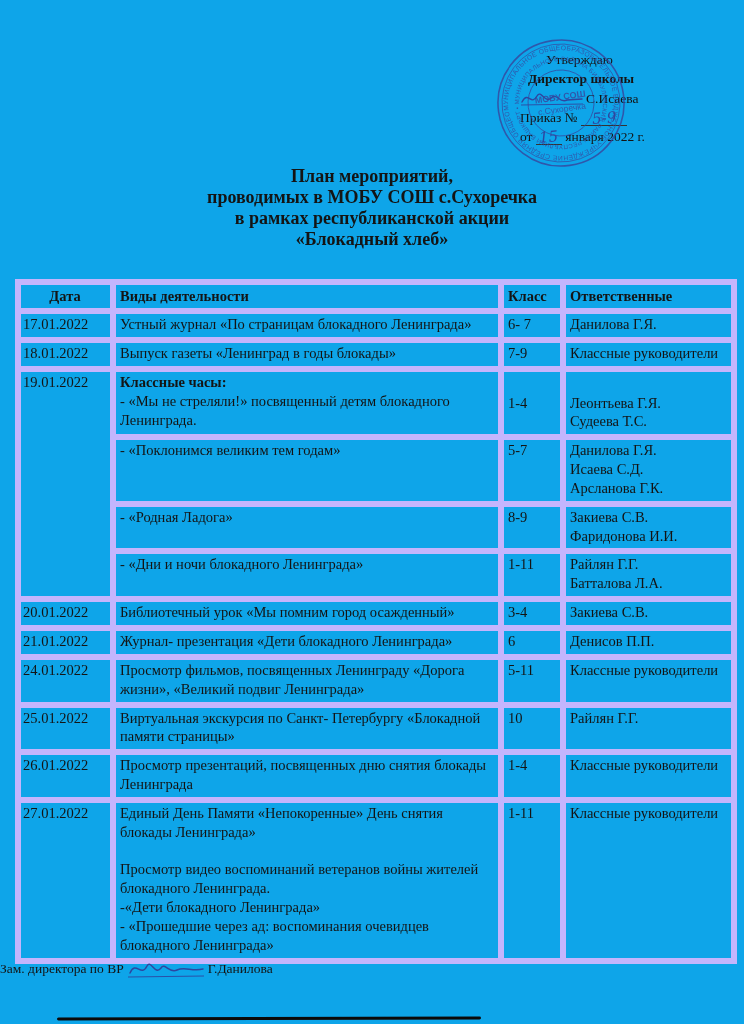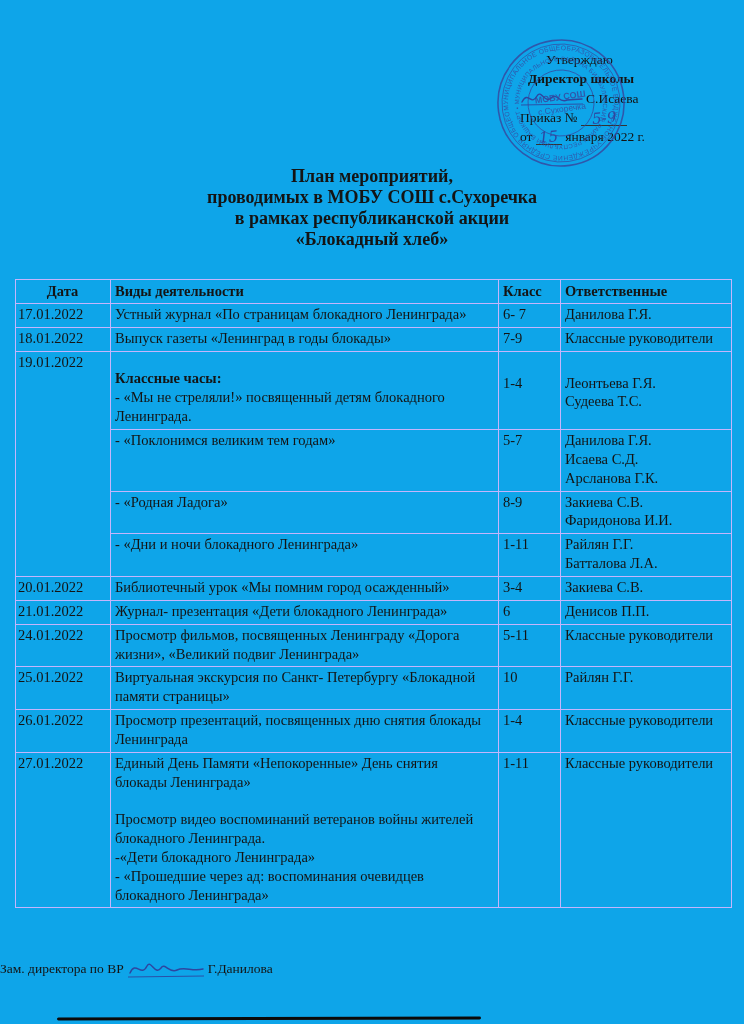--- a/index.html
+++ b/index.html
@@ -39,31 +39,31 @@
     text-align:center; font-weight:bold; font-size:18px; line-height:21px;
   }
 
   
   table.plan {
     position:absolute; top:279px; left:15px; width:716px;
     border-collapse:collapse; font-size:14.5px; line-height:1.3;
     table-layout:fixed;
   }
   .plan th, .plan td {
-    border:1px solid #c4b5fd; vertical-align:top; padding:1px 5px 3px 4px;
+    border:6px solid #c4b5fd; vertical-align:top; padding:1px 5px 3px 4px;
   }
   .plan { border:1.5px solid #111; }
   .plan th { font-weight:bold; text-align:left; padding-top:2px; padding-bottom:2px; }
   th.col-date  { width:95px;  text-align:center; }
   th.col-act   { width:388px; }
   th.col-class { width:62px;  }
   th.col-resp  { width:171px; }
   td.date-cell { padding-left:2px; padding-right:1px; }
   td.activity-cell, td.class-cell, td.responsible-cell { white-space:pre-line; }
-  .group-title { font-weight:bold; margin-bottom:1px;margin-top:16px; }
+  .group-title { font-weight:bold; margin-bottom:1px; }
   td.offset-top { padding-top:22px; }
 
   
   .footer {
     position:absolute; top:957px; left:0; width:744px;
     text-align:left; font-size:13.5px;
   }
   .footer .f-inner { display:inline-flex; align-items:center; }
   .footer svg { margin:0 2px; }
 

